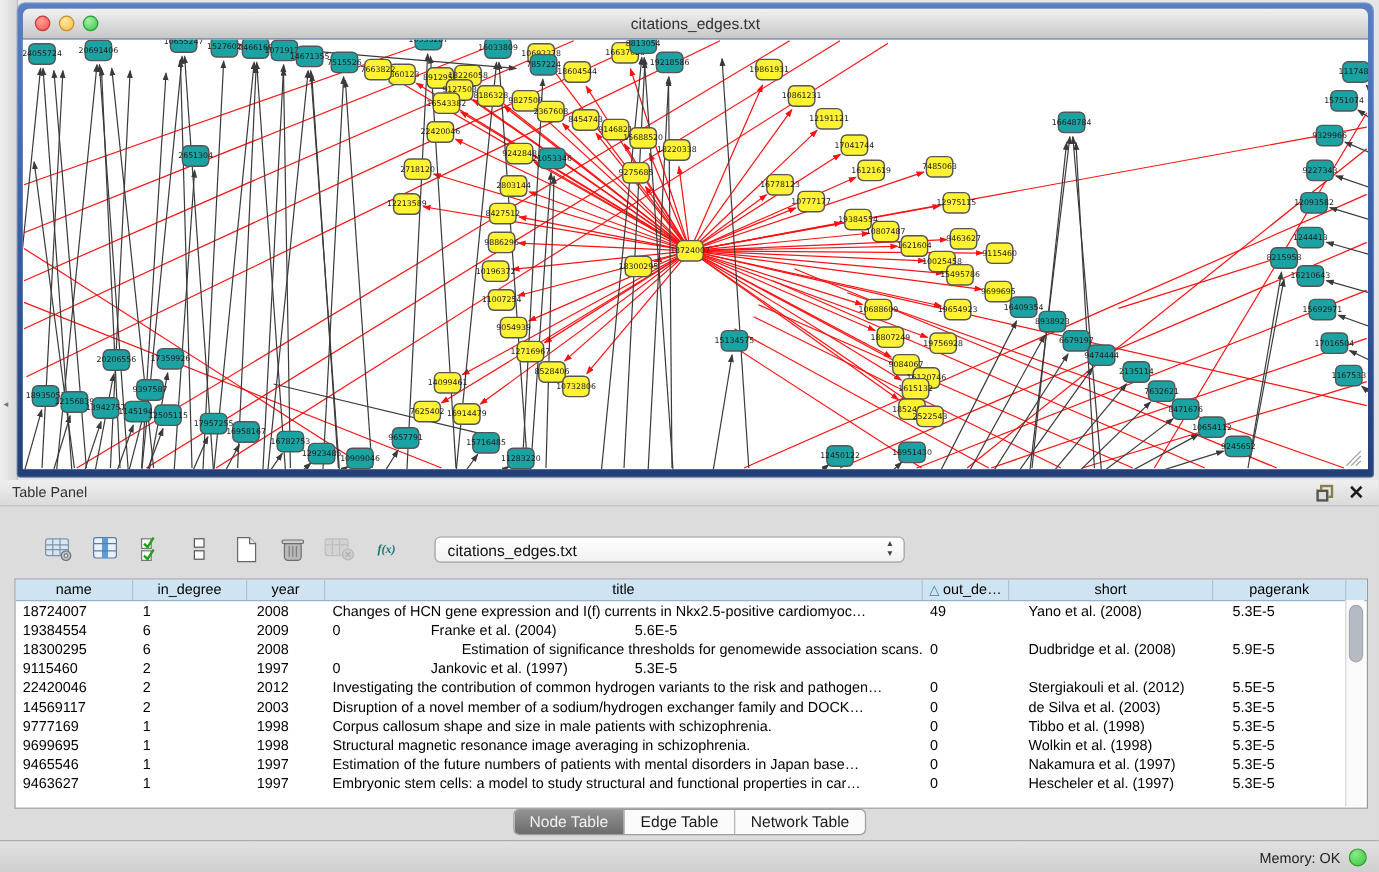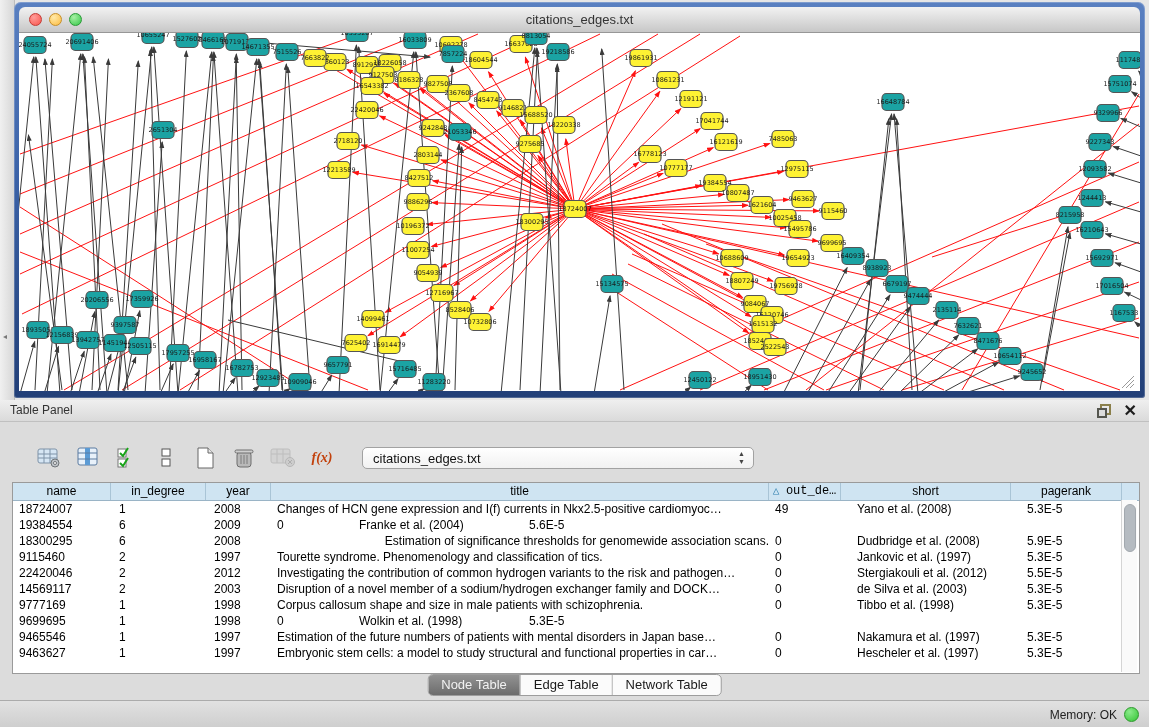--- a/index.html
+++ b/index.html
@@ -28,21 +28,21 @@
   .table-panel{position:absolute;left:0;top:400px;width:1149px;height:300px;background:#dcdcdc}
   .panel-titlebar{position:absolute;left:0;top:0;right:0;height:21px;
       background:linear-gradient(#efefef,#dadada);border-bottom:1px solid #c0c0c0}
   .panel-title{position:absolute;left:10px;top:3px;font-size:12px;color:#333}
   .float-icon{position:absolute;right:38px;top:4px;width:14px;height:14px}
   .float-icon .sq1{position:absolute;right:0;top:0;width:7px;height:7px;border:2px solid #8a7f4a}
   .float-icon .sq2{position:absolute;left:0;bottom:0;width:6px;height:6px;border:2px solid #55564f;background:#dcdcdc}
   .close-icon{position:absolute;right:12px;top:1px;font-size:16px;font-weight:bold;color:#1d1d1d}
   .toolbar{position:absolute;left:36px;top:46px;display:flex;gap:13px;align-items:center}
   .tool{width:26px;height:24px;display:flex;align-items:center;justify-content:center}
-  .fx{font-family:"Liberation Serif",serif;font-style:italic;font-weight:bold;font-size:14px;color:#c2410c}
+  .fx{font-family:"Liberation Serif",serif;font-style:italic;font-weight:bold;font-size:10px;color:#0f766e}
   .combo{margin-left:14px;width:392px;height:22px;border:1px solid #a2a2a2;border-radius:5px;
       background:linear-gradient(#ffffff,#f1f1f1);position:relative;box-sizing:border-box}
   .combo-text{position:absolute;left:10px;top:3px;font-size:13px;color:#111}
   .combo-arrows{position:absolute;right:8px;top:2px;font-size:7px;line-height:8px;color:#444;text-align:center}
   .table-wrap{position:absolute;left:12px;top:82px;width:1126px;height:190px;background:#fff;
       border:1px solid #9a9a9a;box-sizing:content-box;overflow:hidden}
   .thead{display:flex;height:17px;background:#cfe4f2;border-bottom:1px solid #9ab4c6}
   .th{font-size:12px;text-align:center;line-height:17px;border-right:1px solid #a9c4d6;
       box-sizing:border-box;overflow:hidden;white-space:nowrap;color:#000}
   .sort-tri{color:#2f7fae;font-size:11px}
@@ -807,21 +807,21 @@
       <span class="combo-arrows">▲<br>▼</span>
     </span>
   </div>
 
   <div class="table-wrap">
     <div class="thead" id="thead">
         <div class="th" style="width: 98px;">name</div>
         <div class="th" style="width: 95px;">in_degree</div>
         <div class="th" style="width: 65px;">year</div>
         <div class="th" style="width: 498px;">title</div>
-        <div class="th" style="width: 72px; font-family: Liberation Mono, monospace;"><span class="sort-tri">△ </span>out_de…</div>
+        <div class="th" style="width: 72px;"><span class="sort-tri">△ </span>out_de…</div>
         <div class="th" style="width: 170px;">short</div>
         <div class="th" style="width: 111px;">pagerank</div>
       </div>
     <div id="tbody">
         <div class="trow">
           <div class="td" style="width: 98px; padding-left: 6px;">18724007</div>
           <div class="td" style="width: 95px; padding-left: 8px;">1</div>
           <div class="td" style="width: 65px; padding-left: 8px;">2008</div>
           <div class="td" style="width: 498px; padding-left: 6px;">Changes of HCN gene expression and I(f) currents in Nkx2.5-positive cardiomyoc…</div>
           <div class="td" style="width: 72px; padding-left: 6px;">49</div>
@@ -842,21 +842,20 @@
           <div class="td" style="width: 65px; padding-left: 8px;">2008</div>
           <div class="td" style="width: 498px; padding-left: 6px; text-align: right;">Estimation of significance thresholds for genomewide association scans.</div>
           <div class="td" style="width: 72px; padding-left: 6px;">0</div>
           <div class="td" style="width: 170px; padding-left: 16px;">Dudbridge et al. (2008)</div>
           <div class="td" style="width: 111px; padding-left: 16px;">5.9E-5</div>
         </div>
         <div class="trow">
           <div class="td" style="width: 98px; padding-left: 6px;">9115460</div>
           <div class="td" style="width: 95px; padding-left: 8px;">2</div>
           <div class="td" style="width: 65px; padding-left: 8px;">1997</div>
-          <div class="td" style="width: 498px; padding-left: 6px;">Tourette syndrome. Phenomenology and classification of tics.</div>
           <div class="td" style="width: 72px; padding-left: 6px;">0</div>
           <div class="td" style="width: 170px; padding-left: 16px;">Jankovic et al. (1997)</div>
           <div class="td" style="width: 111px; padding-left: 16px;">5.3E-5</div>
         </div>
         <div class="trow">
           <div class="td" style="width: 98px; padding-left: 6px;">22420046</div>
           <div class="td" style="width: 95px; padding-left: 8px;">2</div>
           <div class="td" style="width: 65px; padding-left: 8px;">2012</div>
           <div class="td" style="width: 498px; padding-left: 6px;">Investigating the contribution of common hydrogen variants to the risk and pathogen…</div>
           <div class="td" style="width: 72px; padding-left: 6px;">0</div>
@@ -878,20 +877,21 @@
           <div class="td" style="width: 65px; padding-left: 8px;">1998</div>
           <div class="td" style="width: 498px; padding-left: 6px;">Corpus callosum shape and size in male patients with schizophrenia.</div>
           <div class="td" style="width: 72px; padding-left: 6px;">0</div>
           <div class="td" style="width: 170px; padding-left: 16px;">Tibbo et al. (1998)</div>
           <div class="td" style="width: 111px; padding-left: 16px;">5.3E-5</div>
         </div>
         <div class="trow">
           <div class="td" style="width: 98px; padding-left: 6px;">9699695</div>
           <div class="td" style="width: 95px; padding-left: 8px;">1</div>
           <div class="td" style="width: 65px; padding-left: 8px;">1998</div>
+          <div class="td" style="width: 498px; padding-left: 6px;">Structural magnetic resonance image averaging in schizophrenia.</div>
           <div class="td" style="width: 72px; padding-left: 6px;">0</div>
           <div class="td" style="width: 170px; padding-left: 16px;">Wolkin et al. (1998)</div>
           <div class="td" style="width: 111px; padding-left: 16px;">5.3E-5</div>
         </div>
         <div class="trow">
           <div class="td" style="width: 98px; padding-left: 6px;">9465546</div>
           <div class="td" style="width: 95px; padding-left: 8px;">1</div>
           <div class="td" style="width: 65px; padding-left: 8px;">1997</div>
           <div class="td" style="width: 498px; padding-left: 6px;">Estimation of the future numbers of patients with mental disorders in Japan base…</div>
           <div class="td" style="width: 72px; padding-left: 6px;">0</div>

